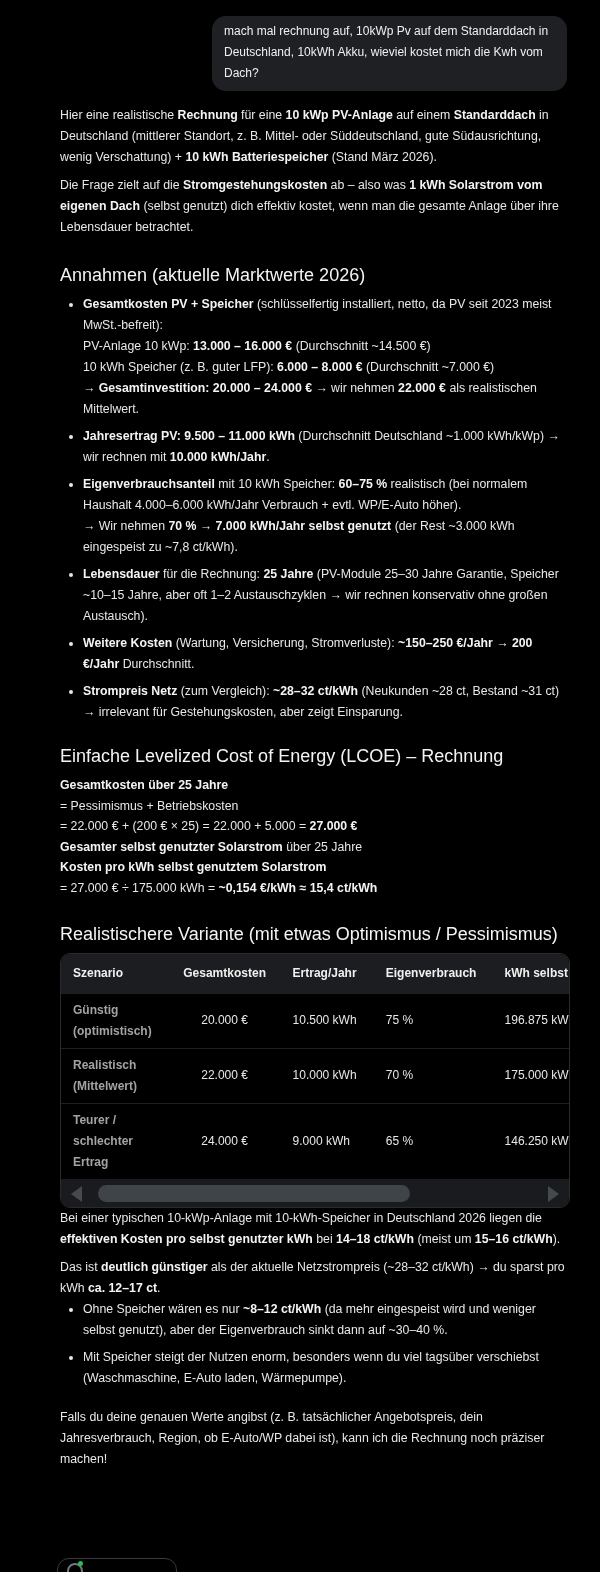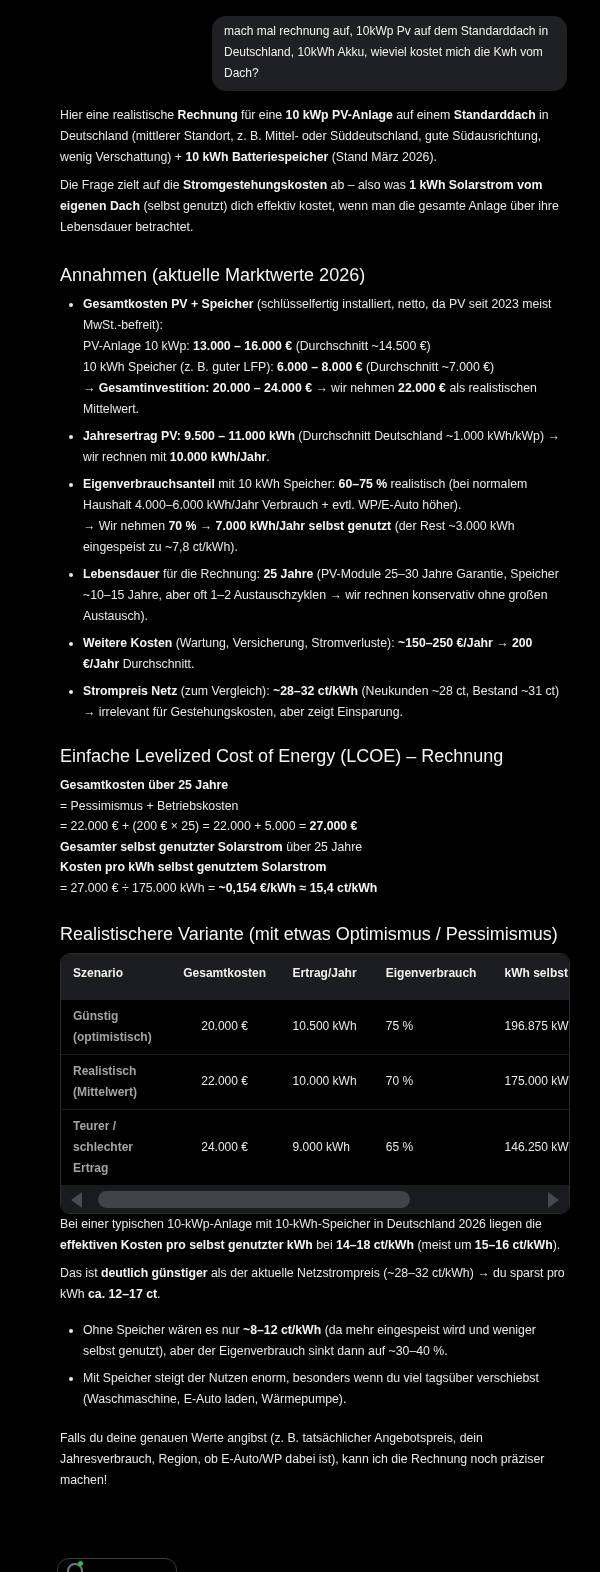--- a/index.html
+++ b/index.html
@@ -10,21 +10,21 @@
                  border-radius:14px; padding:5px 12px 7px 12px; color:#f0f0f0; font-size:12px; line-height:21px; }
   .msg { position:absolute; left:60px; top:105px; width:510px; }
   p { margin:0 0 7px 0; }
   h3 { margin:26px 0 8px 0; font-size:18px; font-weight:400; color:#f4f4f4; line-height:22px; }
   ul { margin:0; padding:0 0 0 23px; list-style:disc; }
   li { margin:0 0 6px 0; padding-left:0; }
   .calc div { line-height:20.6px; }
   .table-wrap { margin-top:8px; width:508px; border:1px solid #2a2b2e; border-radius:10px; overflow:hidden; background:#000; }
   table { border-collapse:collapse; width:560px; font-size:12px; }
   thead tr { background:#1c1d20; }
-  th { text-align:left; font-weight:700; padding:9px 12px 15px 12px; height:17px; white-space:nowrap; color:#f0f0f0; }
+  th { text-align:left; font-weight:700; padding:9px 12px 9px 12px; height:17px; white-space:nowrap; color:#f0f0f0; }
   td { padding:6px 12px; vertical-align:middle; border-top:1px solid #1e1f22; line-height:21px; }
   td.scen { font-weight:700; color:#a3a3a3; }
   .c1 { width:80px; } .c2 { width:84px;text-align:center; } .c3 { width:66px; } .c4 { width:90px; } .c5 { width:100px; white-space:nowrap; }
   .scrollbar { height:28px; background:#1a1b1e; position:relative; }
   .arrow-l { position:absolute; left:10px; top:7px; width:0; height:0; border-top:8px solid transparent; border-bottom:8px solid transparent; border-right:11px solid #454a4f; }
   .arrow-r { position:absolute; right:10px; top:7px; width:0; height:0; border-top:8px solid transparent; border-bottom:8px solid transparent; border-left:11px solid #454a4f; }
   .thumb { position:absolute; left:37px; top:6px; width:312px; height:17px; border-radius:9px; background:#3f4449; }
   .footer-pill { position:absolute; left:57px; top:1558px; width:118px; height:30px; border:1px solid #3a3b3e; border-radius:12px; }
   .footer-pill .ic { position:absolute; left:9px; top:4px; width:12px; height:12px; border-radius:50%; border:2px solid #6d7882; }
   .footer-pill .ic2 { position:absolute; left:20px; top:2px; width:5px; height:5px; background:#2bbd4e; border-radius:50%; }
@@ -99,21 +99,21 @@
       </table>
     </div>
     <div class="scrollbar">
       <div class="arrow-l"></div>
       <div class="thumb"></div>
       <div class="arrow-r"></div>
     </div>
   </div>
 
   <p>Bei einer typischen 10-kWp-Anlage mit 10-kWh-Speicher in Deutschland 2026 liegen die <b>effektiven Kosten pro selbst genutzter kWh</b> bei <b>14–18 ct/kWh</b> (meist um <b>15–16 ct/kWh</b>).</p>
-  <p style="margin-bottom:15px">Das ist <b>deutlich günstiger</b> als der aktuelle Netzstrompreis (~28–32 ct/kWh) → du sparst pro kWh <b>ca. 12–17 ct</b>.</p>
+  <p style="margin-bottom:0">Das ist <b>deutlich günstiger</b> als der aktuelle Netzstrompreis (~28–32 ct/kWh) → du sparst pro kWh <b>ca. 12–17 ct</b>.</p>
   <ul>
       <li>Ohne Speicher wären es nur <b>~8–12 ct/kWh</b> (da mehr eingespeist wird und weniger selbst genutzt), aber der Eigenverbrauch sinkt dann auf ~30–40 %.</li>
       <li>Mit Speicher steigt der Nutzen enorm, besonders wenn du viel tagsüber verschiebst (Waschmaschine, E-Auto laden, Wärmepumpe).</li>
     </ul>
   <p style="margin-top:18px">Falls du deine genauen Werte angibst (z. B. tatsächlicher Angebotspreis, dein Jahresverbrauch, Region, ob E-Auto/WP dabei ist), kann ich die Rechnung noch präziser machen!</p>
 </div>
 
 <div class="footer-pill">
   <span class="ic"></span>
   <span class="ic2"></span>

